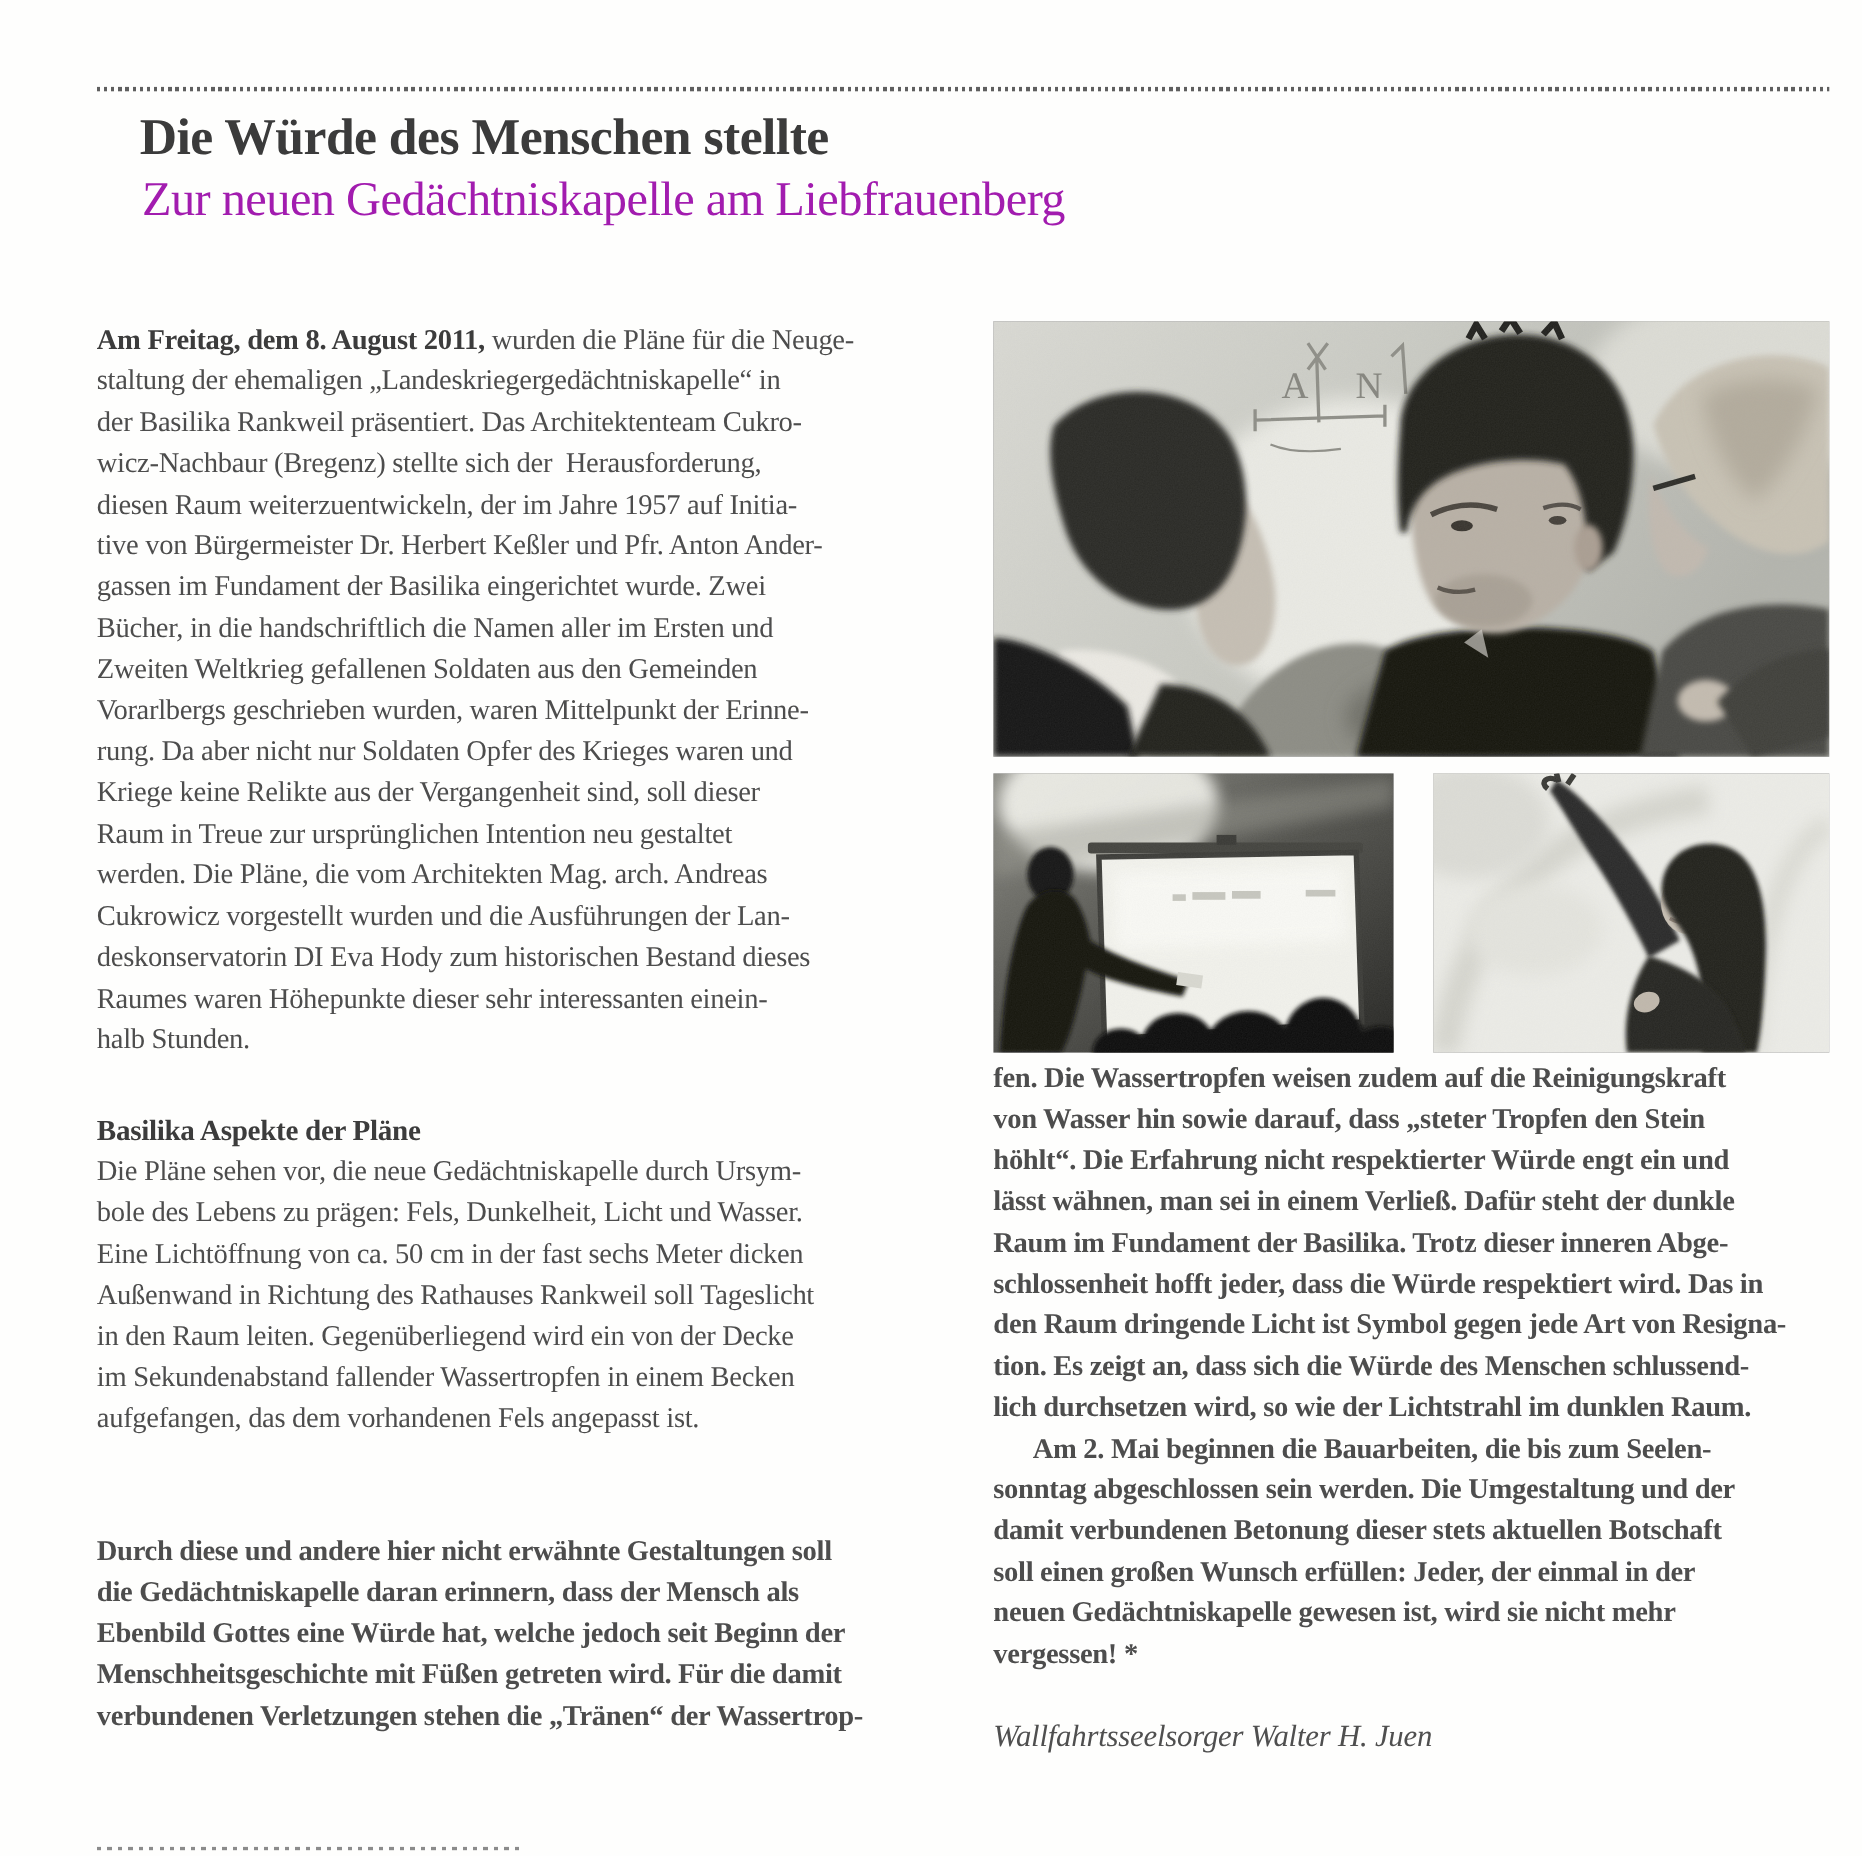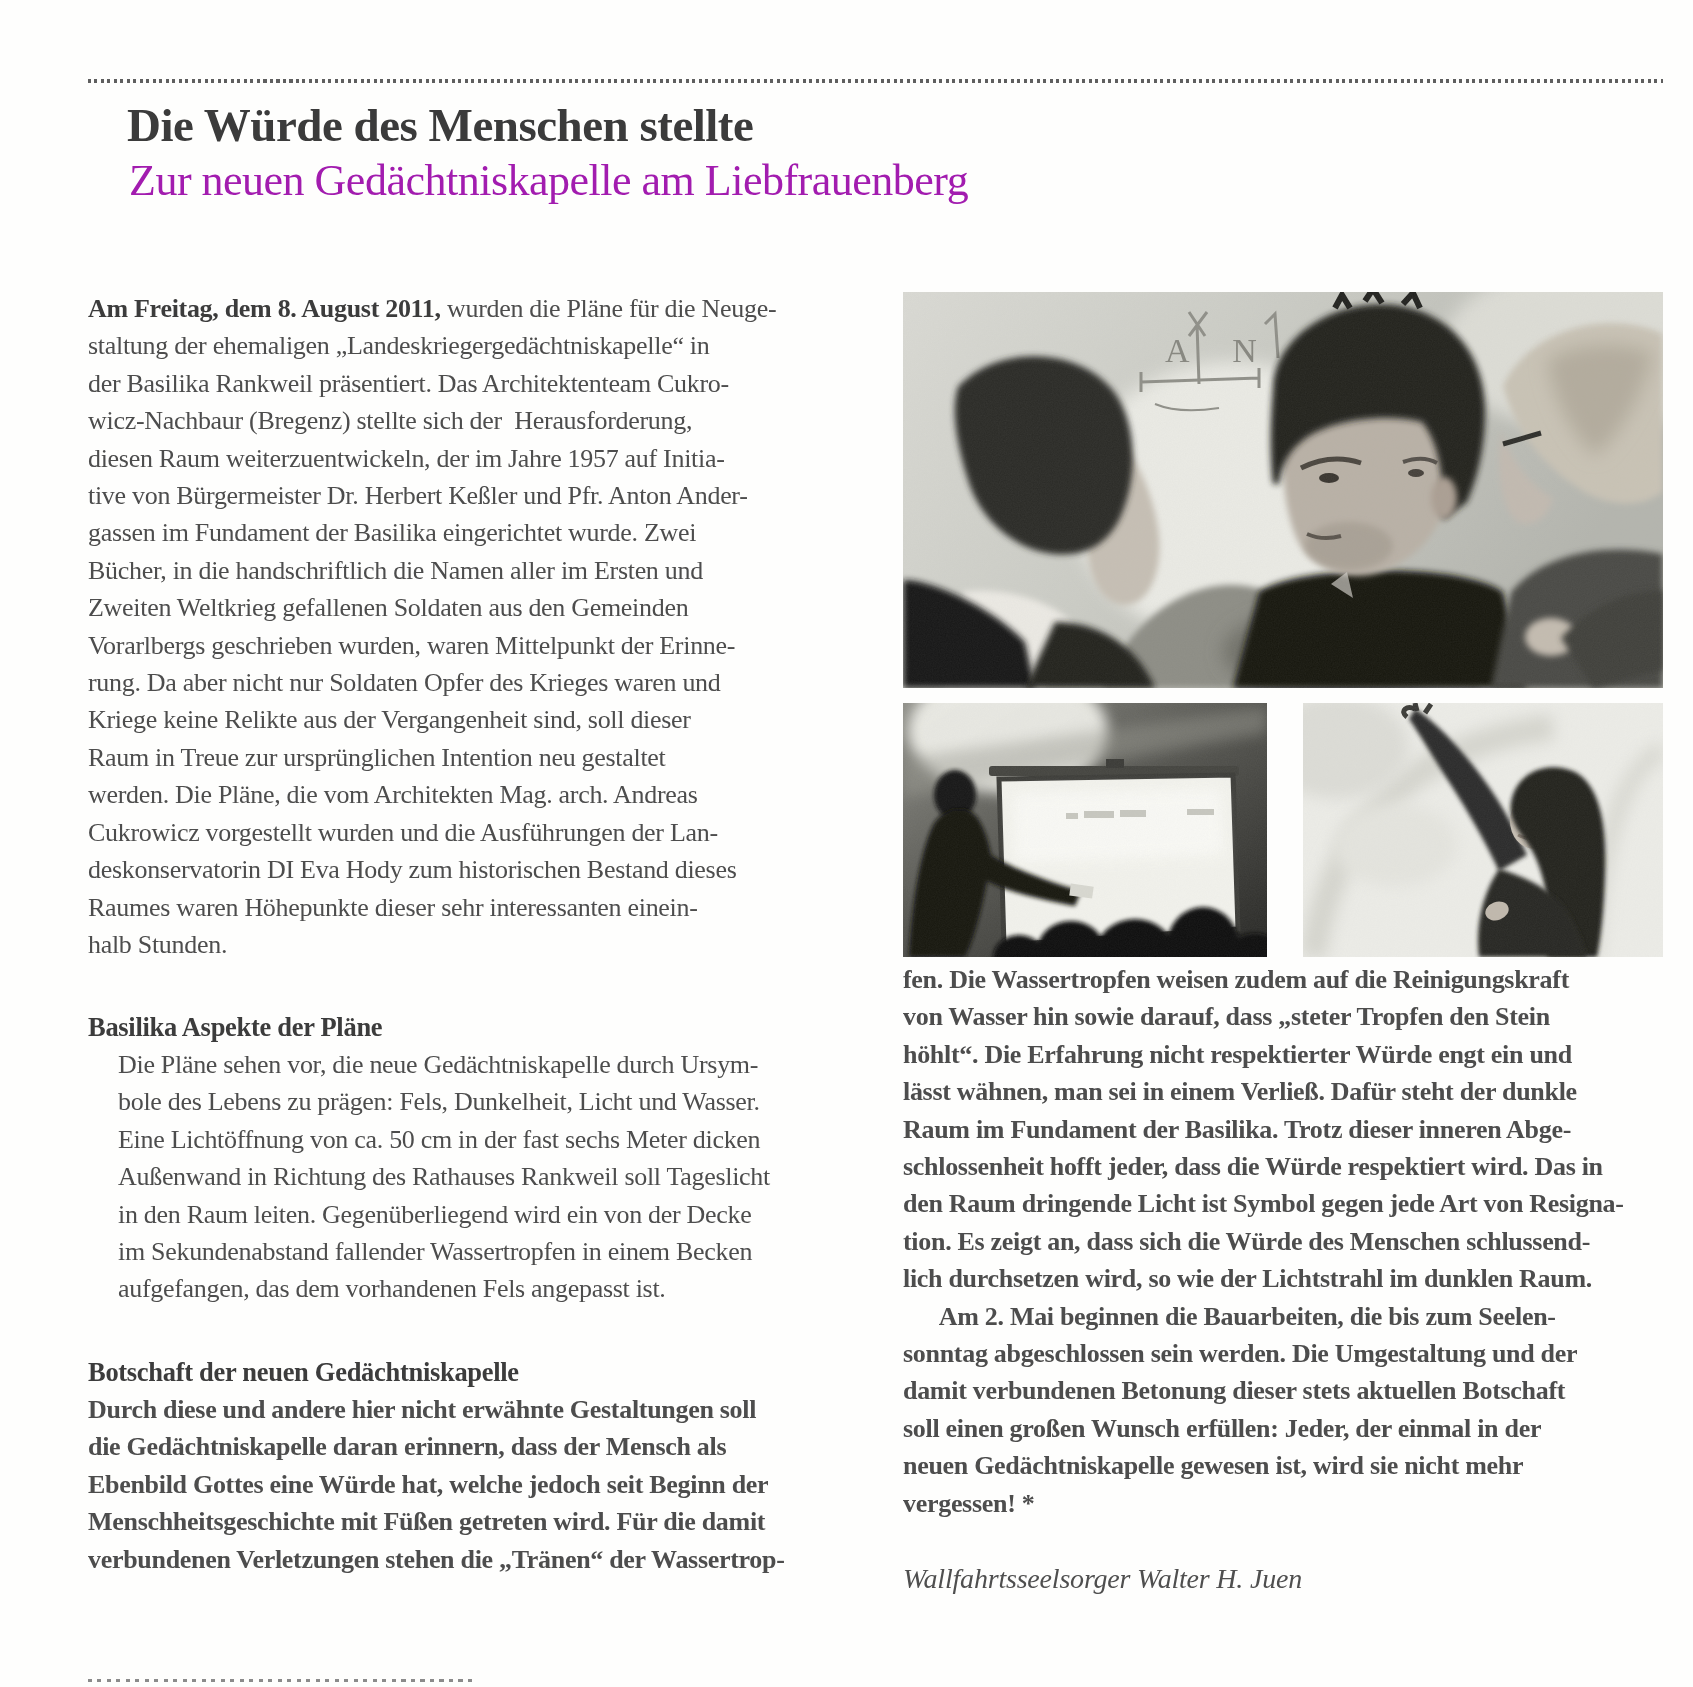--- a/index.html
+++ b/index.html
@@ -21,21 +21,21 @@
          letter-spacing:-0.5px;color:#a21caf;white-space:pre;}
 
   .body-text{position:absolute;margin:0;font-size:26px;line-height:37.4px;
          letter-spacing:-0.3px;color:#4d4d4d;white-space:pre;}
   .lead{font-weight:bold;color:#3c3c3c;}
   .col-heading{position:absolute;margin:0;font-size:26.5px;line-height:37.4px;
          letter-spacing:-0.3px;font-weight:bold;color:#3c3c3c;white-space:pre;}
 
   #p1{left:88px;top:290px;width:750px;}
   #h-a{left:88px;top:1009px;}
-  #p2{left:88px;top:1046px;width:750px;margin-left:30px;}
+  #p2{left:88px;top:1046px;width:750px;}
   #h-b{left:88px;top:1354px;}
   #p3{left:88px;top:1391px;width:750px;font-weight:bold;}
   #rc{left:903px;top:961px;width:760px;font-weight:bold;}
   #sig{left:903px;top:1560px;font-size:28px;font-style:italic;color:#4f4f4f;
        letter-spacing:-0.2px;}
 
   .photo{position:absolute;overflow:hidden;background:#a3a3a3;}
   .photo svg{display:block;}
   .photo-main{left:903px;top:292px;width:760px;height:396px;}
   .photo-pres{left:903px;top:703px;width:364px;height:254px;}
@@ -72,21 +72,20 @@
 
   <h3 class="col-heading" id="h-a">Basilika Aspekte der Pläne</h3>
   <p class="body-text" id="p2">Die Pläne sehen vor, die neue Gedächtniskapelle durch Ursym-
 bole des Lebens zu prägen: Fels, Dunkelheit, Licht und Wasser.
 Eine Lichtöffnung von ca. 50 cm in der fast sechs Meter dicken
 Außenwand in Richtung des Rathauses Rankweil soll Tageslicht
 in den Raum leiten. Gegenüberliegend wird ein von der Decke
 im Sekundenabstand fallender Wassertropfen in einem Becken
 aufgefangen, das dem vorhandenen Fels angepasst ist.</p>
 
-  <h3 class="col-heading" id="h-b">Botschaft der neuen Gedächtniskapelle</h3>
   <p class="body-text" id="p3">Durch diese und andere hier nicht erwähnte Gestaltungen soll
 die Gedächtniskapelle daran erinnern, dass der Mensch als
 Ebenbild Gottes eine Würde hat, welche jedoch seit Beginn der
 Menschheitsgeschichte mit Füßen getreten wird. Für die damit
 verbundenen Verletzungen stehen die „Tränen“ der Wassertrop-</p>
 
   <div class="photo photo-main" role="img" aria-label="Drei Personen im Gespräch vor der Felswand der Gedächtniskapelle">
     <svg width="760" height="396" viewBox="0 0 760 396">
       <defs>
         <linearGradient id="m-wall" x1="0" y1="0" x2="1" y2="0.35">

